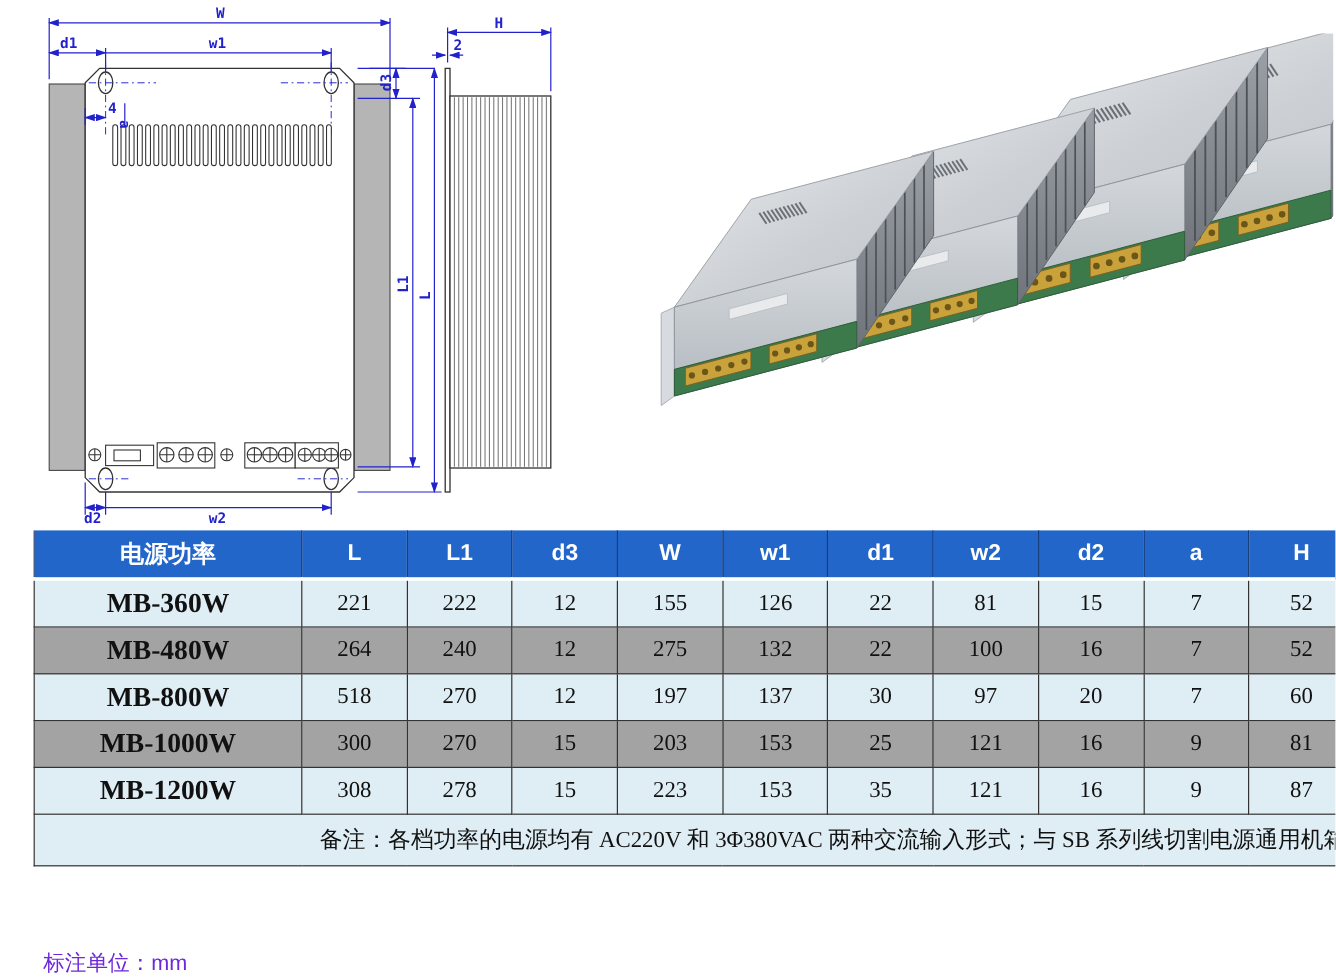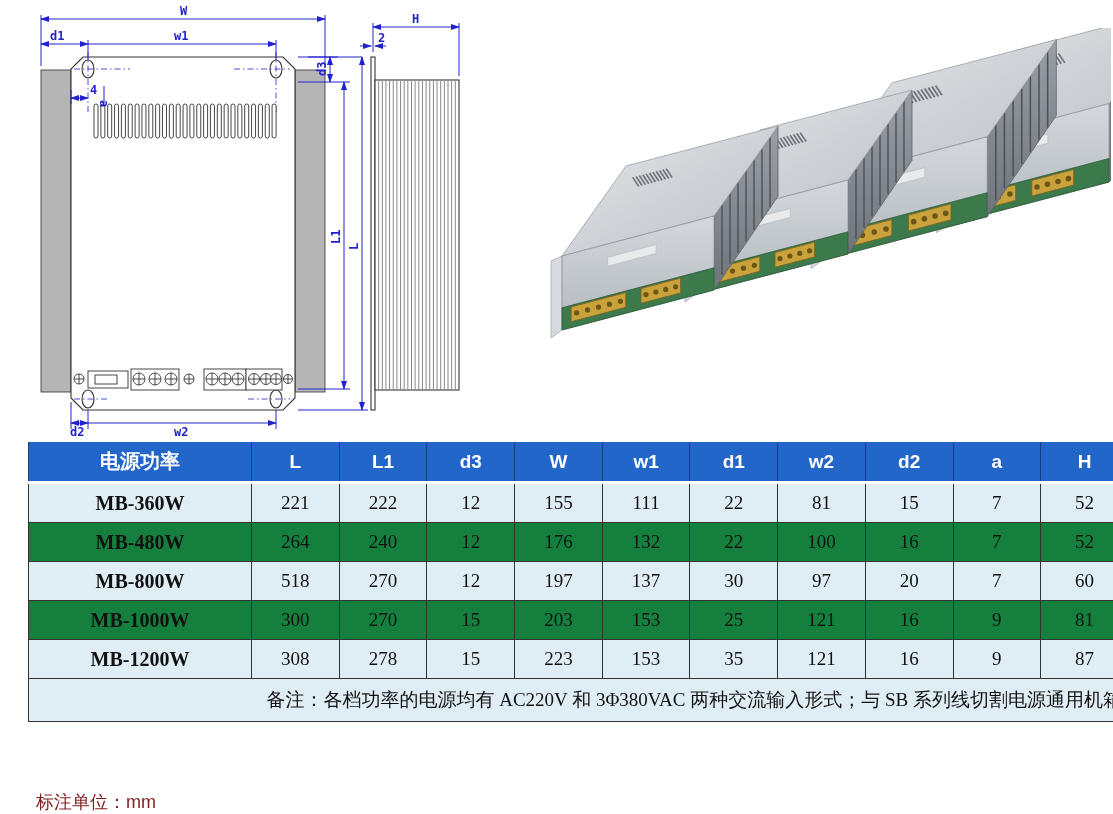--- a/index.html
+++ b/index.html
@@ -20,25 +20,25 @@
   #spec-table-wrap{position:absolute;left:28px;top:442px;width:1101px;}
   table.spec{border-collapse:collapse;width:100%;table-layout:fixed;
              font-family:"Liberation Serif",serif;}
   table.spec th{background:#2366C9;color:#fff;font-family:"Liberation Sans",sans-serif;
                 font-weight:bold;font-size:19px;height:37px;border-left:1px solid #1a3d7c;
                 border-right:1px solid #1a3d7c;}
   table.spec th:first-child{width:20%;font-size:20px;}
   table.spec thead tr{border-bottom:3px solid #ffffff;}
   table.spec td{background:#DFEDF4;text-align:center;font-size:19px;color:#111;height:36px;
                 border:1px solid #333;}
-  table.spec td.model{font-weight:bold;font-size:20px;margin-top:13px;}
-  table.spec tr.alt td{background:#15803d;}
+  table.spec td.model{font-weight:bold;font-size:23px;margin-top:13px;}
+  table.spec tr.alt td{background:#a3a3a3;}
   table.spec tr.highlight td{background:#FDFDFD;border-top:2px solid #222;border-bottom:2px solid #222;}
   table.spec td.remark{ text-align:right;padding:8px 6px 8px 8px;font-size:19px;height:26px;}
-  #unit-note{position:absolute;left:36px;top:790px;font-size:18px;color:#7f1d1d;
+  #unit-note{position:absolute;left:36px;top:790px;font-size:18px;color:#6d28d9;
              font-family:"Liberation Sans",sans-serif;}
 </style>
 </head>
 <body>
 
 <div id="page">
 
   <svg id="drawing-svg" width="470" height="438" viewBox="0 0 470 438">
     <defs>
       <marker id="arr" markerWidth="9" markerHeight="6" refX="8" refY="3" orient="auto" markerUnits="userSpaceOnUse">
@@ -431,33 +431,33 @@
             <th>H</th>
           </tr>
       </thead>
       <tbody>
           <tr>
             <td class="model">MB-360W</td>
             <td>221</td>
             <td>222</td>
             <td>12</td>
             <td>155</td>
-            <td>111</td>
+            <td>126</td>
             <td>22</td>
             <td>81</td>
             <td>15</td>
             <td>7</td>
             <td>52</td>
           </tr>
           <tr class="alt">
             <td class="model">MB-480W</td>
             <td>264</td>
             <td>240</td>
             <td>12</td>
-            <td>176</td>
+            <td>275</td>
             <td>132</td>
             <td>22</td>
             <td>100</td>
             <td>16</td>
             <td>7</td>
             <td>52</td>
           </tr>
           <tr>
             <td class="model">MB-800W</td>
             <td>518</td>

